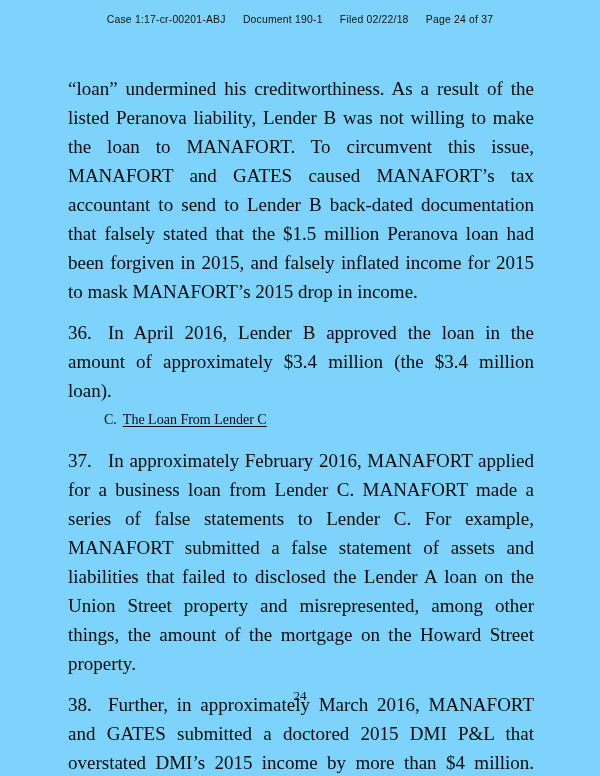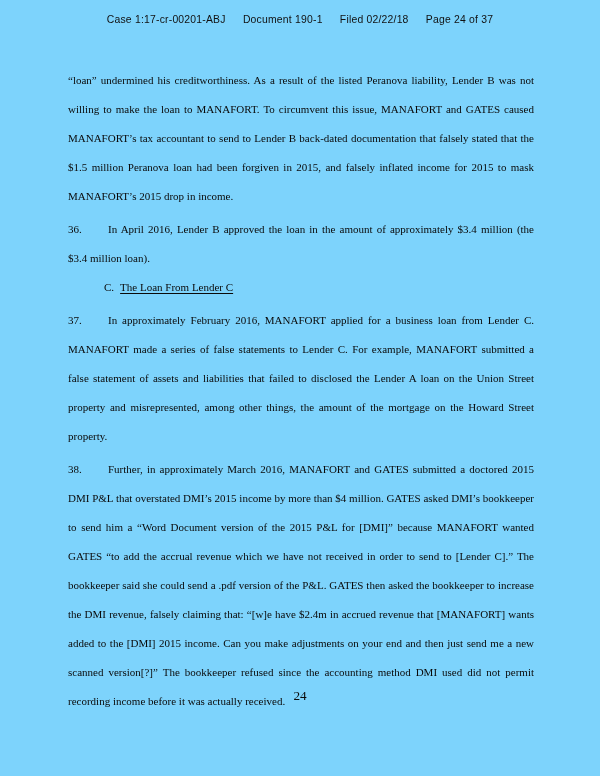--- a/index.html
+++ b/index.html
@@ -36,36 +36,36 @@
   .ecf-gap { width: 11px; display: inline-block; }
 
   
   .body-block {
     position: absolute;
     left: 68px;
     top: 62px;
     width: 466px;
   }
   .para {
-    font-size: 11px;
+    font-size: 19px;
     line-height: 29px;
     text-align: justify;
     text-justify: inter-word;
-    margin: 4px 0 0 0;
+    margin: 12px 0 0 0;
     -webkit-hyphens: none;
     hyphens: none;
   }
   .para .num {
     display: inline-block;
     width: 40px;
     font-family: Liberation Serif, serif;
   }
   
   .heading-line {
-    font-size: 11px;
+    font-size: 14px;
     line-height: 29px;
     padding-left: 36px;
   }
   .heading-line .letter {
     display: inline-block;
     margin-right: 6px;
   }
   .heading-line .title {
     text-decoration: underline;
     text-underline-offset: 2px;

